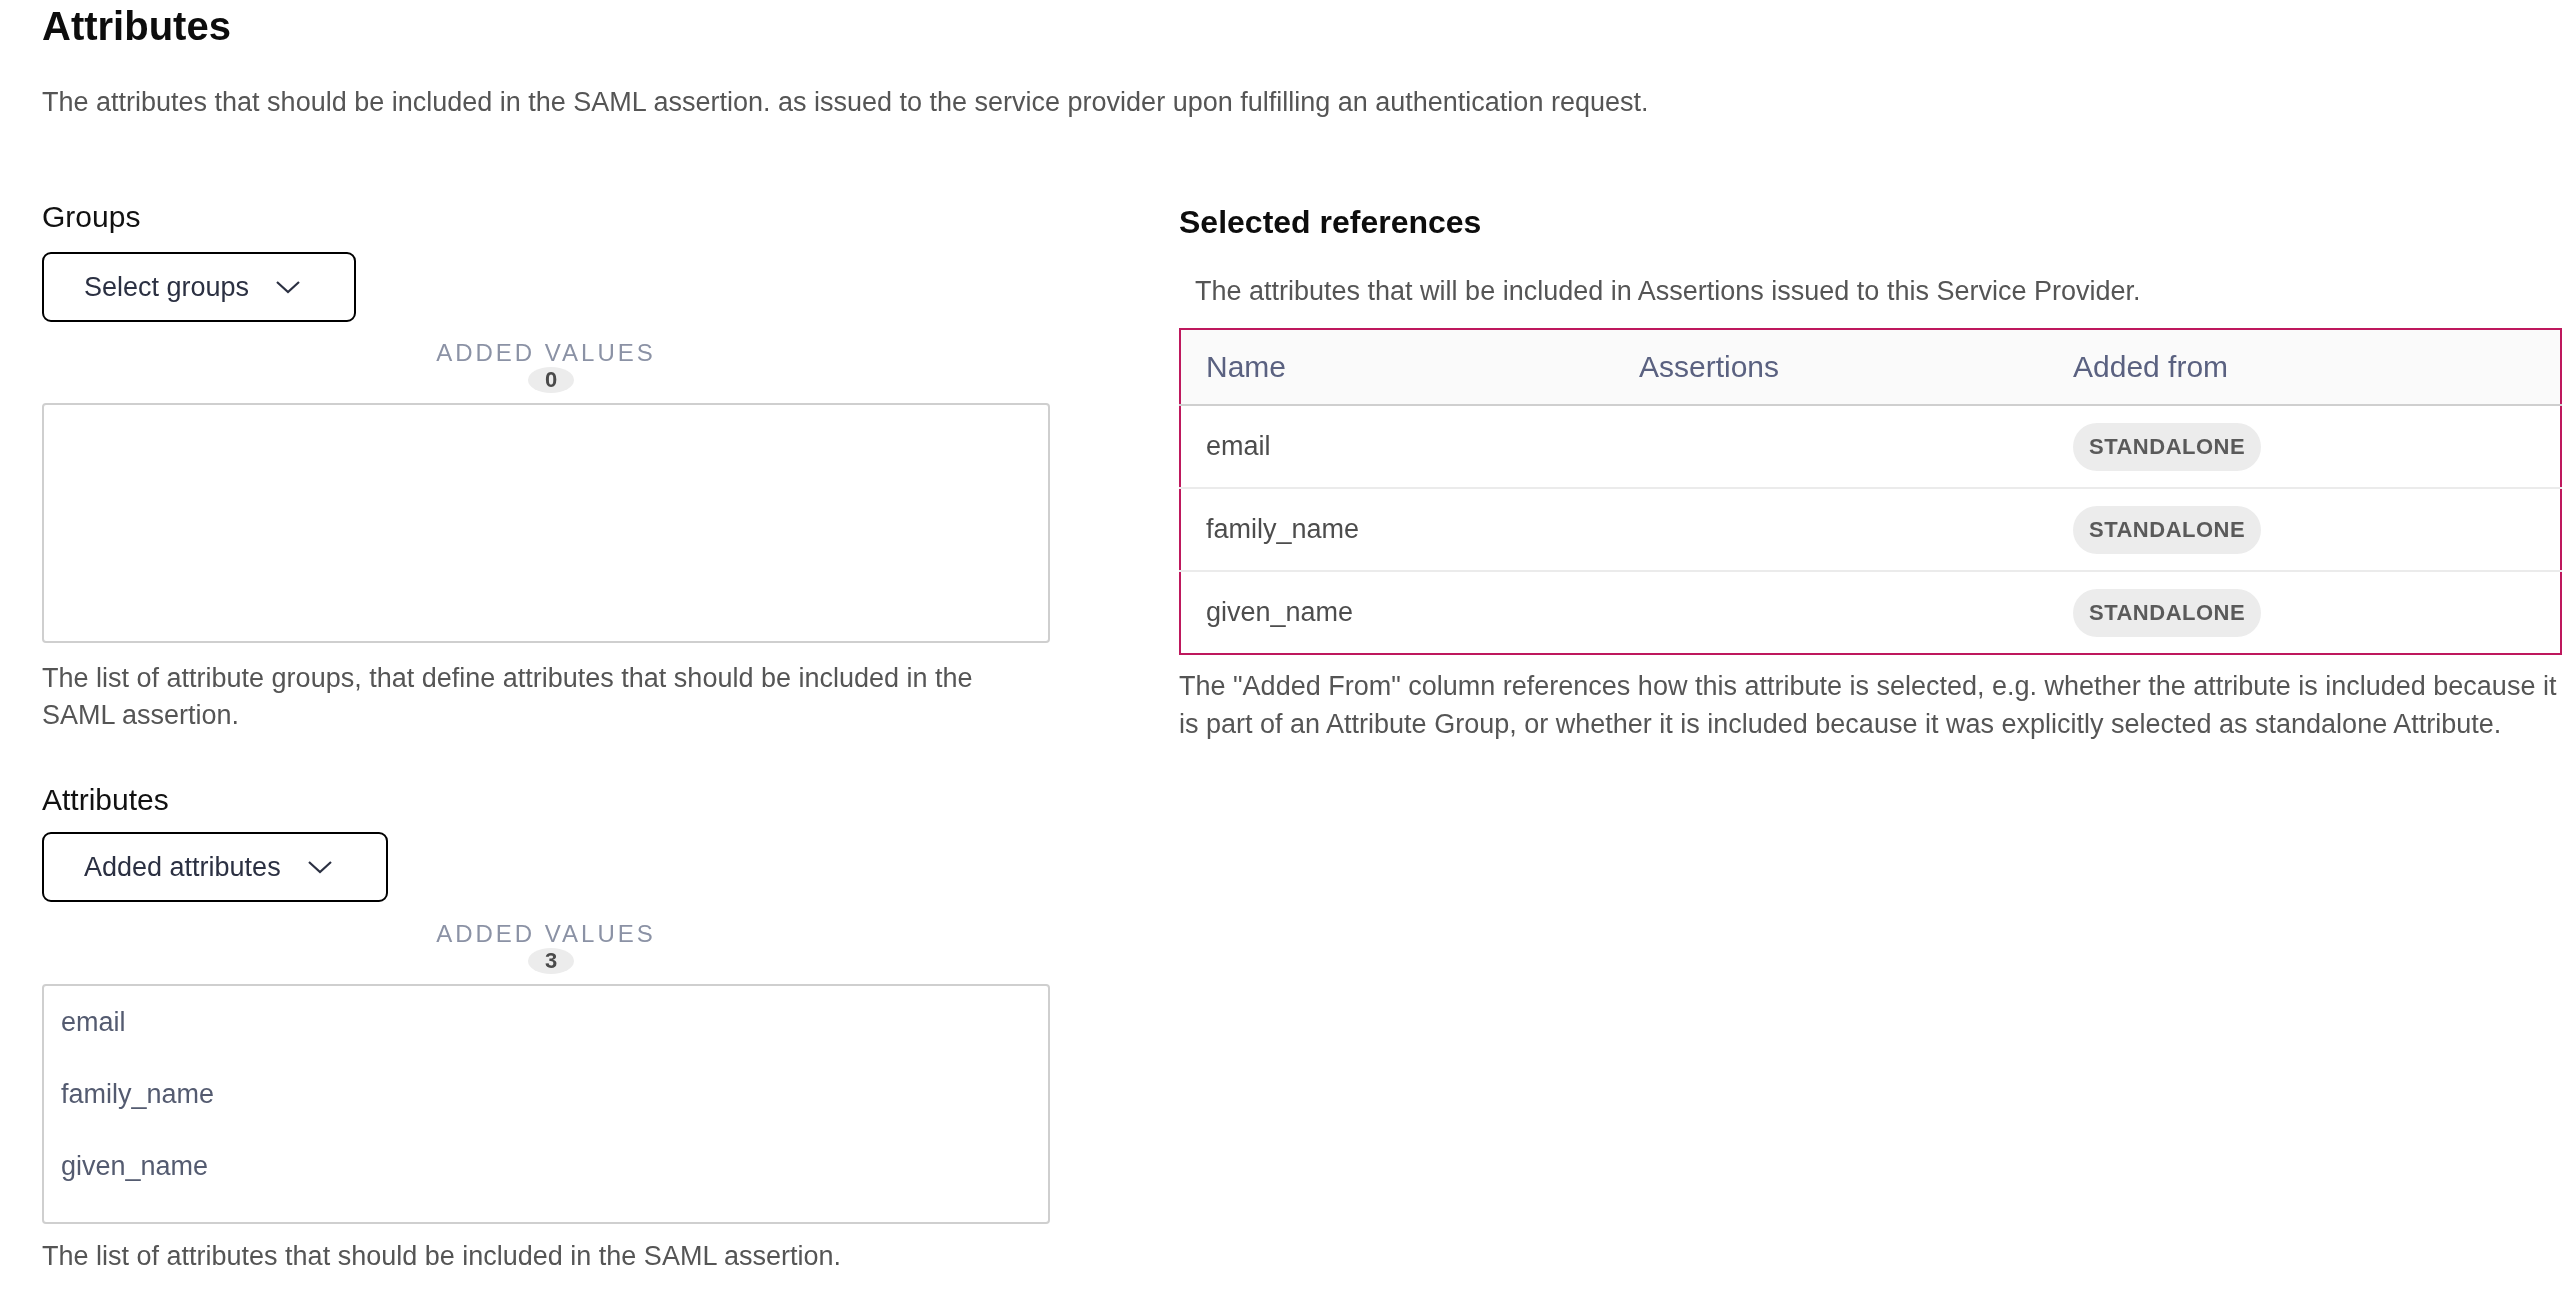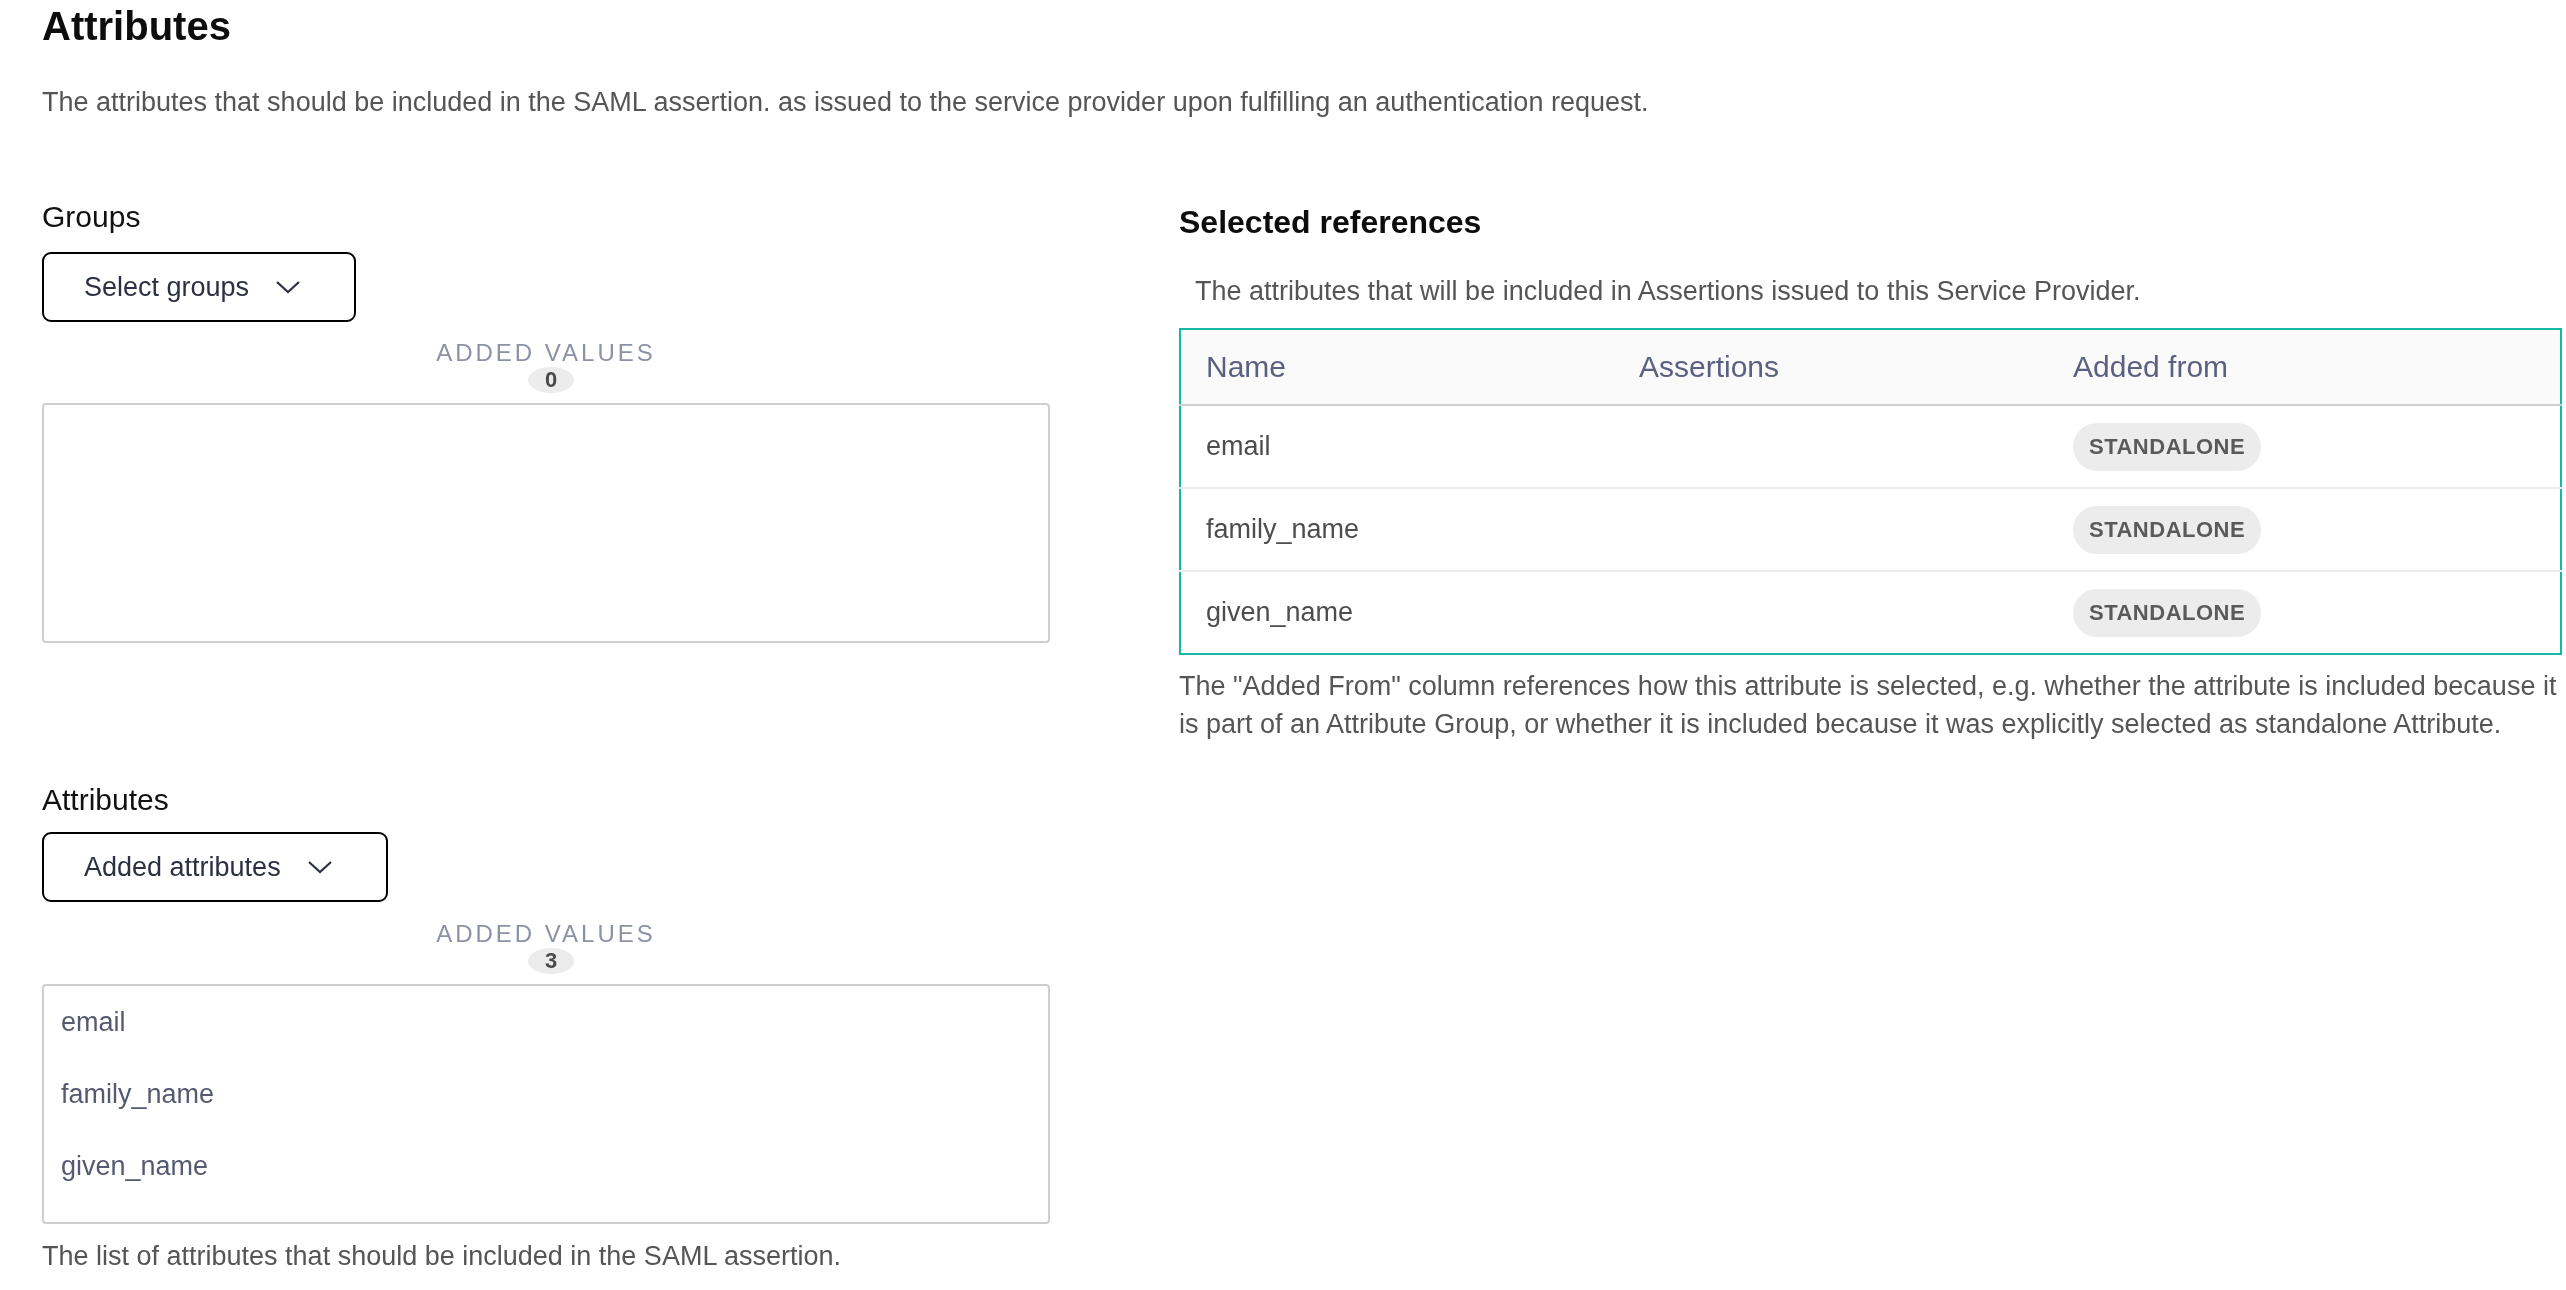--- a/index.html
+++ b/index.html
@@ -51,21 +51,21 @@
   .section-title {
     left: 1179px; top: 202px; margin: 0;
     font-size: 32px; font-weight: 700; color: #0d0d0d; line-height: 40px;
   }
   .section-desc {
     left: 1179px; top: 257px; margin: 16px;
     font-size: 27px; color: #555555; line-height: 36px; white-space: nowrap;
   }
   .attr-table {
     left: 1179px; top: 328px; width: 1383px;
-    border-collapse: collapse; border: 2px solid #14b8a6; table-layout: fixed;
+    border-collapse: collapse; border: 2px solid #be185d; table-layout: fixed;
   }
   .attr-table th {
     background: #fafafa; height: 74px; text-align: left; font-weight: 400;
     font-size: 30px; color: #5a6180; padding: 0 0 0 25px;
     border-bottom: 2px solid #cfcfcf;
   }
   .attr-table td {
     height: 81px; padding: 0 0 0 25px; font-size: 27px; color: #4d4d4d;
     border-bottom: 2px solid #ebebeb;
   }
@@ -92,20 +92,21 @@
     <span class="dropdown-label">Select groups</span>
     <svg class="chevron" viewBox="0 0 26 16">
       <polyline points="2,3 13,13 24,3" fill="none" stroke="#2b3042" stroke-width="2.2"></polyline>
     </svg>
   </div>
   <div class="added-row" style="margin-top:17px;">
     <span class="added-label">ADDED VALUES</span>
     <span class="count-badge">0</span>
   </div>
   <div class="value-box" style="margin-top:18px;"></div>
+  <p class="help-text" style="width:1000px; margin-top:17px;">The list of attribute groups, that define attributes that should be included in the SAML assertion.</p>
 </section>
 
 <section class="abs" style="left:42px; top:782px;">
   <p class="field-label">Attributes</p>
   <div class="dropdown" style="width:346px; margin-top:14px;">
     <span class="dropdown-label">Added attributes</span>
     <svg class="chevron" viewBox="0 0 26 16">
       <polyline points="2,3 13,13 24,3" fill="none" stroke="#2b3042" stroke-width="2.2"></polyline>
     </svg>
   </div>

